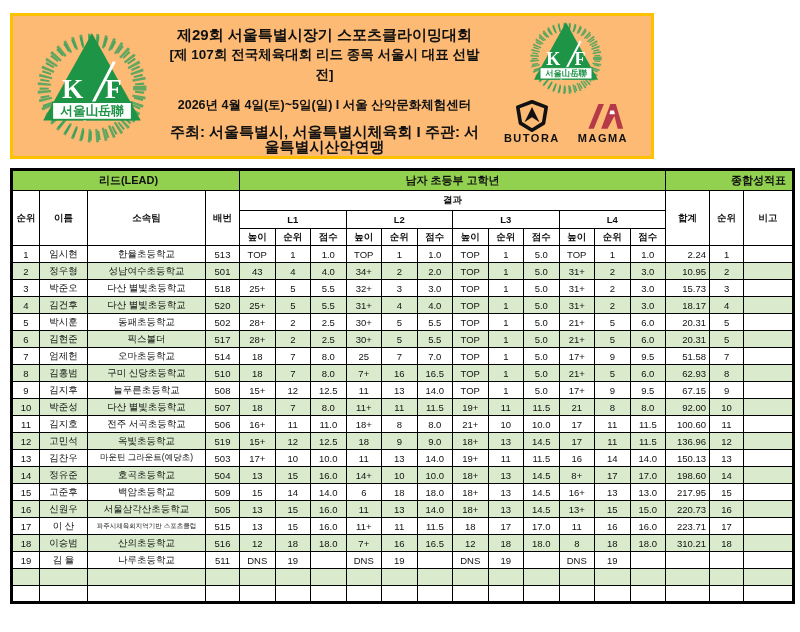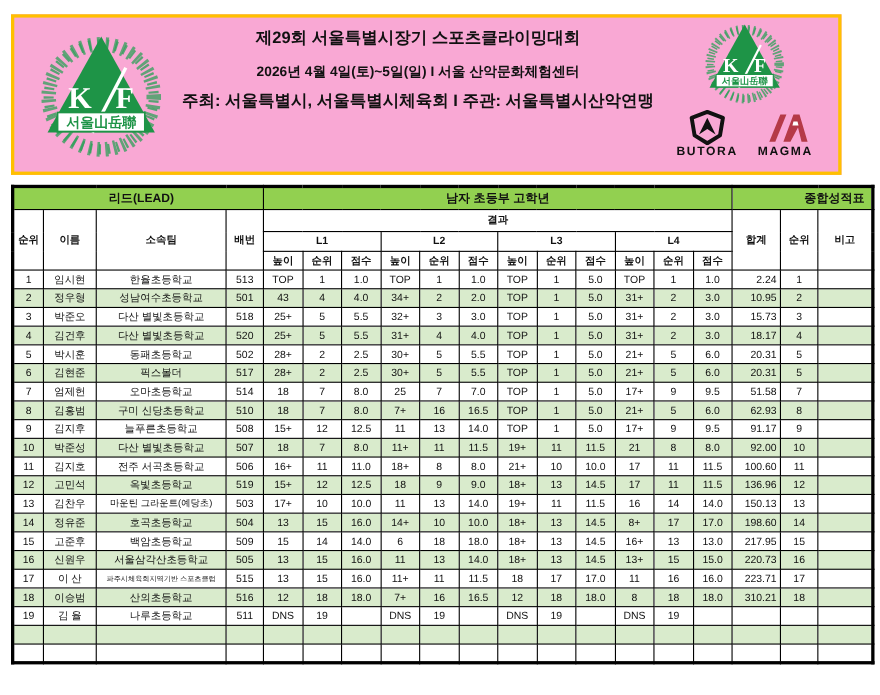--- a/index.html
+++ b/index.html
@@ -1,21 +1,21 @@
 <!DOCTYPE html>
 <html><head>
 <meta charset="utf-8">
 <style>
   html,body{margin:0;padding:0;background:#fff;}
   .page{position:relative;width:800px;height:632px;background:#fff;overflow:hidden;
         font-family:"Liberation Sans",sans-serif;color:#111;}
 
   
-  .header-box{position:absolute;left:10px;top:13px;width:755px;height:146px;
-              border:3px solid #FFC000;box-sizing:border-box;background:#f9a8d4;}
+  .header-box{position:absolute;left:10px;top:13px;width:644px;height:146px;
+              border:3px solid #FFC000;box-sizing:border-box;background:#fdba74;}
   .kf-left{position:absolute;left:18px;top:6px;width:122px;height:128px;}
   .titles{position:absolute;left:150px;right:165px;top:8px;text-align:center;}
   .t1{font-size:15px;font-weight:bold;line-height:21px;}
   .t2{font-size:13.5px;font-weight:bold;line-height:20px;}
   .t3{font-size:13.5px;font-weight:bold;line-height:20px;}
   .t4{font-size:12.5px;font-weight:bold;line-height:18px;margin-top:11px;}
   .t5{font-size:15px;font-weight:bold;line-height:15px;margin-top:10px;}
   .t6{font-size:10.5px;font-weight:bold;line-height:15px;}
   .right-logos{position:absolute;right:6px;top:0px;width:158px;height:144px;
                display:flex;flex-direction:column;align-items:center;}
@@ -68,20 +68,21 @@
   <div class="header-box">
 
     <div class="kf-left">
       <svg width="122" height="128" viewBox="0 0 120 120">
           <use href="#kf-emblem"></use>
         </svg>
     </div>
 
     <div class="titles">
       <div class="t1">제29회 서울특별시장기 스포츠클라이밍대회</div>
+      <div class="t2">[제 107회 전국체육대회 리드 종목 서울시 대표 선발전]</div>
       <div class="t4">2026년 4월 4일(토)~5일(일) I 서울 산악문화체험센터</div>
       <div class="t5">주최: 서울특별시, 서울특별시체육회 I 주관: 서울특별시산악연맹</div>
     </div>
 
     <div class="right-logos">
       <div class="kf-right">
         <svg width="80" height="80" viewBox="0 0 120 120">
             <use href="#kf-emblem"></use>
           </svg>
       </div>
@@ -343,21 +344,21 @@
           <td class="">12.5</td>
           <td class="">11</td>
           <td class="">13</td>
           <td class="">14.0</td>
           <td class="">TOP</td>
           <td class="">1</td>
           <td class="">5.0</td>
           <td class="">17+</td>
           <td class="">9</td>
           <td class="">9.5</td>
-          <td class="total">91.17</td>
+          <td class="total">67.15</td>
           <td class="">9</td>
           <td class="note"></td>
         </tr>
         <tr>
           <td class="">10</td>
           <td class="name">박준성</td>
           <td class="team">다산 별빛초등학교</td>
           <td class="">507</td>
           <td class="">18</td>
           <td class="">7</td>

